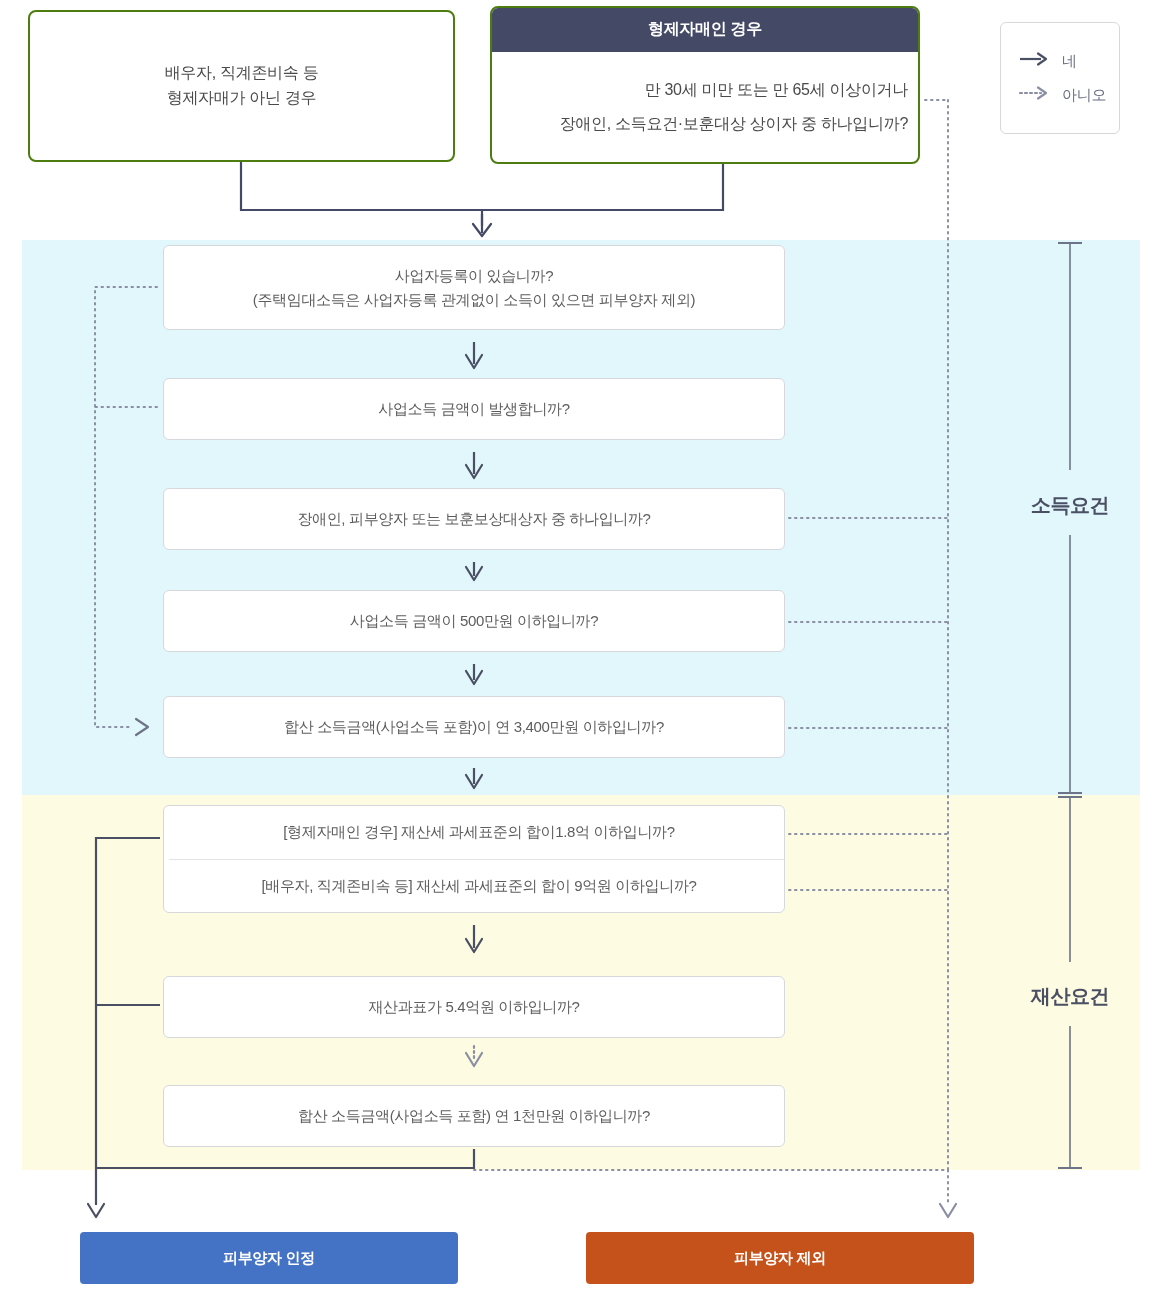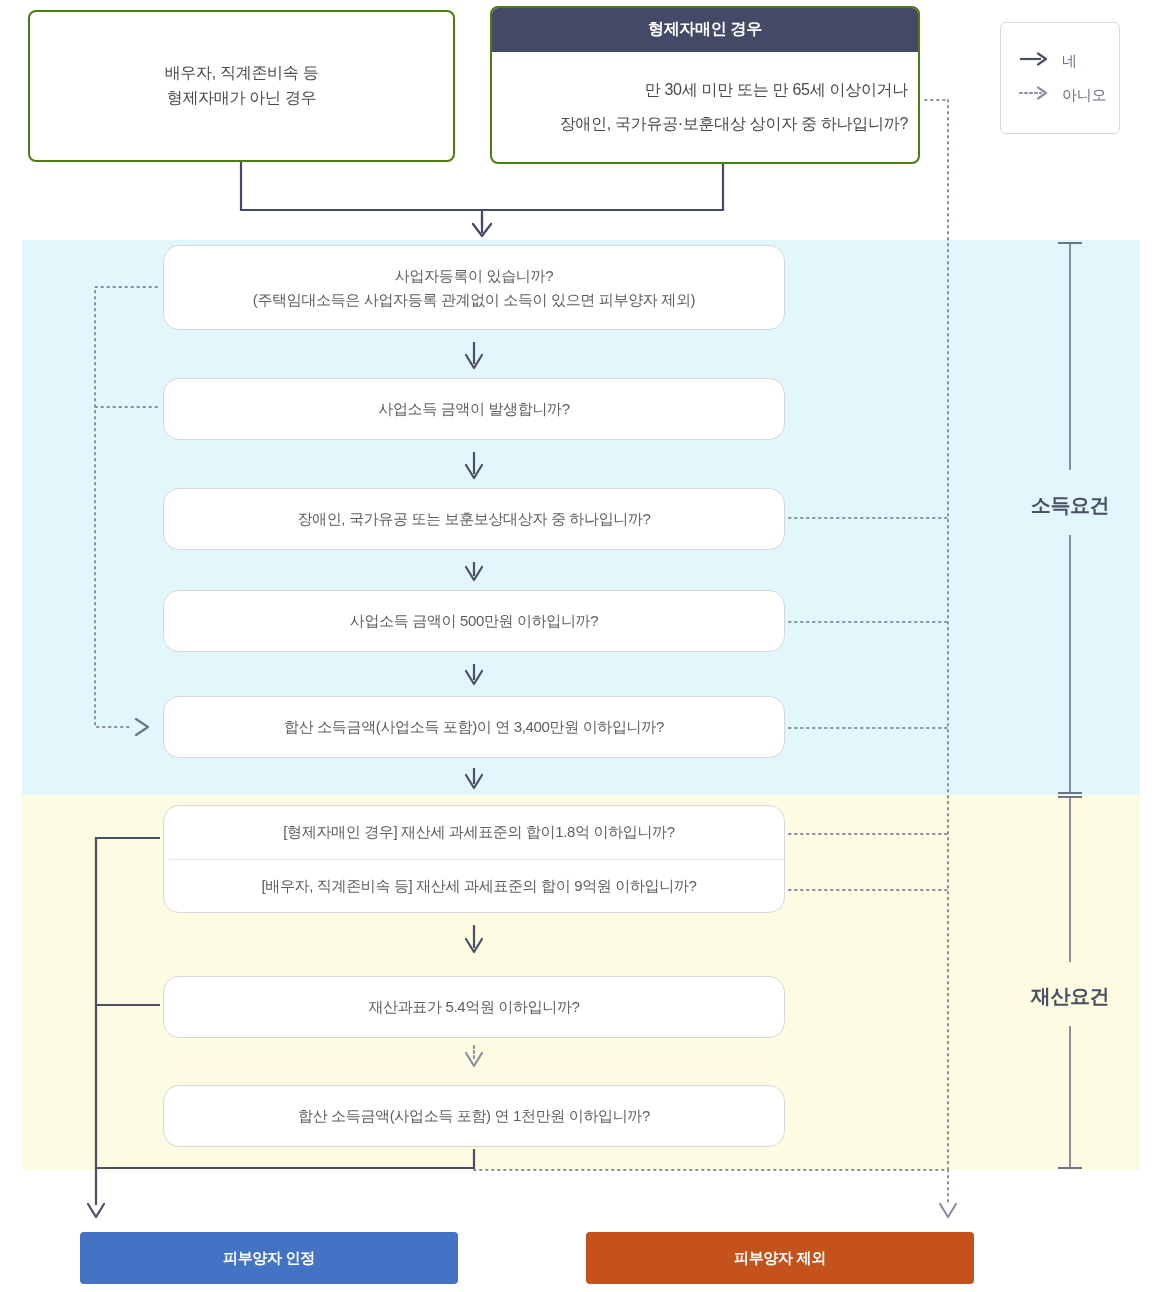--- a/index.html
+++ b/index.html
@@ -49,21 +49,21 @@
     display: flex; flex-direction: column; justify-content: center;
     gap: 14px; padding-left: 18px;
   }
   .legend-row { display: flex; align-items: center; gap: 13px; }
   .legend-label { font-size: 15px; color: #6A6F82; letter-spacing: -0.3px; }
 
   
   .qbox {
     position: absolute; left: 163px; width: 622px;
     background: #ffffff;
-    border: 1px solid #D6D8DC; border-radius: 16px;
+    border: 1px solid #D6D8DC; border-radius: 6px;
     display: flex; flex-direction: column;
     align-items: center; justify-content: center;
     color: #5D5D5D; font-size: 15px; letter-spacing: -0.35px;
   }
   .qbox .qline { line-height: 1.6; }
   .qbox-group { padding: 0; overflow: hidden; }
   .qsub {
     width: 100%; height: 50%;
     display: flex; align-items: center; justify-content: center;
     color: #5D5D5D; font-size: 15px; letter-spacing: -0.35px; margin-left: 10px;
@@ -101,21 +101,21 @@
 
   <div class="top-box top-left">
     <div class="tl-line">배우자, 직계존비속 등</div>
     <div class="tl-line">형제자매가 아닌 경우</div>
   </div>
 
   <div class="top-box top-right">
     <div class="top-right-header">형제자매인 경우</div>
     <div class="top-right-body">
       <div class="tl-line">만 30세 미만 또는 만 65세 이상이거나</div>
-      <div class="tl-line">장애인, 국가유공·보훈대상 상이자 중 하나입니까?</div>
+      <div class="tl-line">장애인, 소득요건·보훈대상 상이자 중 하나입니까?</div>
     </div>
   </div>
 
   <div class="legend">
     <div class="legend-row">
       <span>
         <svg width="30" height="16" viewBox="0 0 30 16">
           <line x1="1" y1="8" x2="22" y2="8" stroke="#4A4F63" stroke-width="2.2"></line>
           <polyline points="19,2.5 27,8 19,13.5" fill="none" stroke="#4A4F63" stroke-width="2.2" stroke-linecap="round" stroke-linejoin="round"></polyline>
         </svg>
@@ -136,21 +136,21 @@
   <div class="qbox" style="top:245px; height:85px;">
     <div class="qline">사업자등록이 있습니까?</div>
     <div class="qline">(주택임대소득은 사업자등록 관계없이 소득이 있으면 피부양자 제외)</div>
   </div>
 
   <div class="qbox" style="top:378px; height:62px;">
     <div class="qline">사업소득 금액이 발생합니까?</div>
   </div>
 
   <div class="qbox" style="top:488px; height:62px;">
-    <div class="qline">장애인, 국가유공 또는 보훈보상대상자 중 하나입니까?</div>
+    <div class="qline">장애인, 피부양자 또는 보훈보상대상자 중 하나입니까?</div>
   </div>
 
   <div class="qbox" style="top:590px; height:62px;">
     <div class="qline">사업소득 금액이 500만원 이하입니까?</div>
   </div>
 
   <div class="qbox" style="top:696px; height:62px;">
     <div class="qline">합산 소득금액(사업소득 포함)이 연 3,400만원 이하입니까?</div>
   </div>
 

